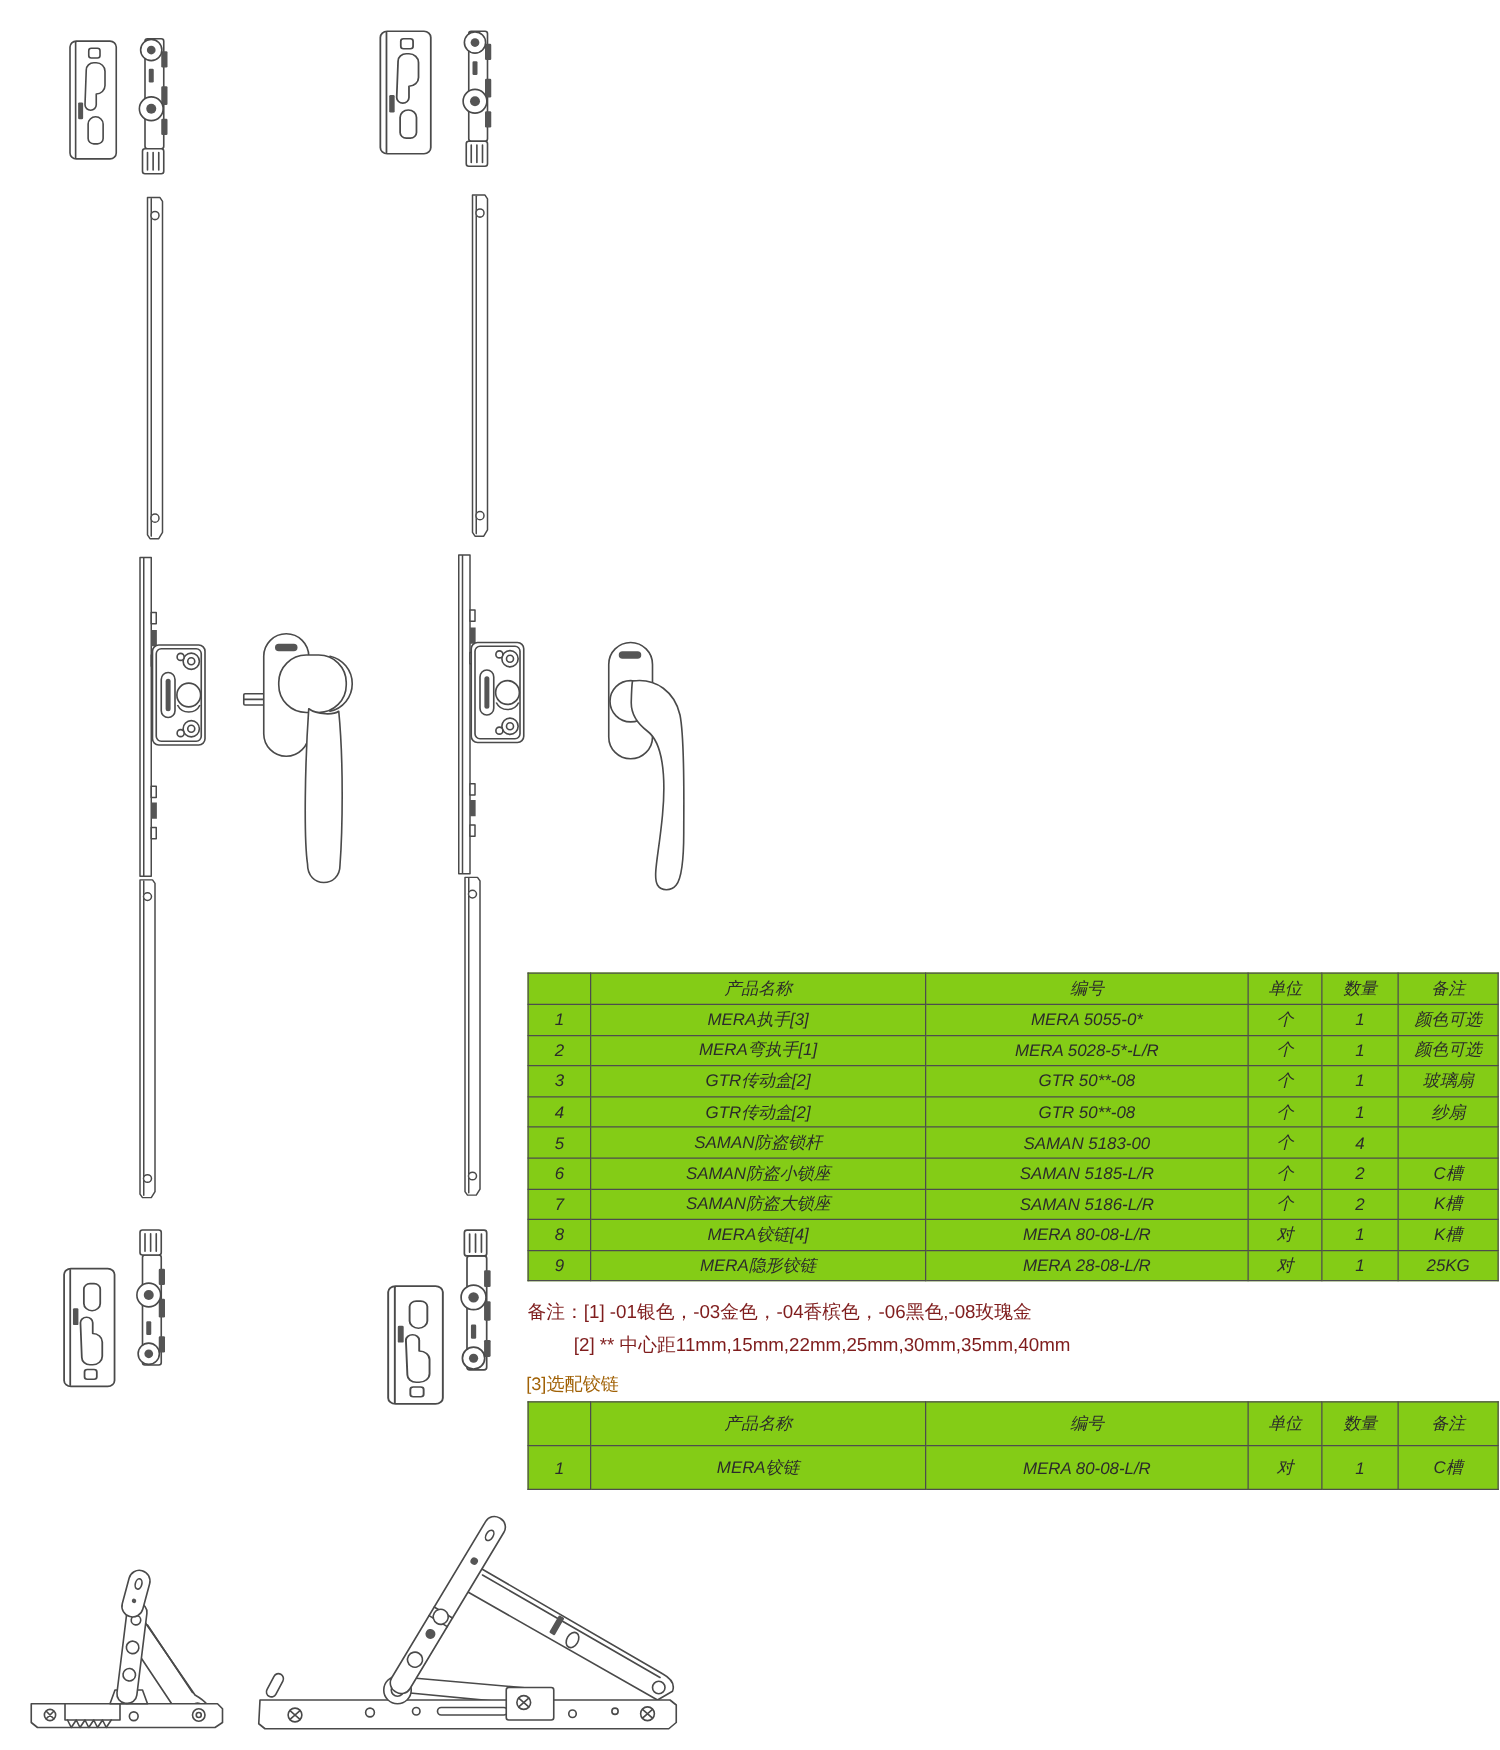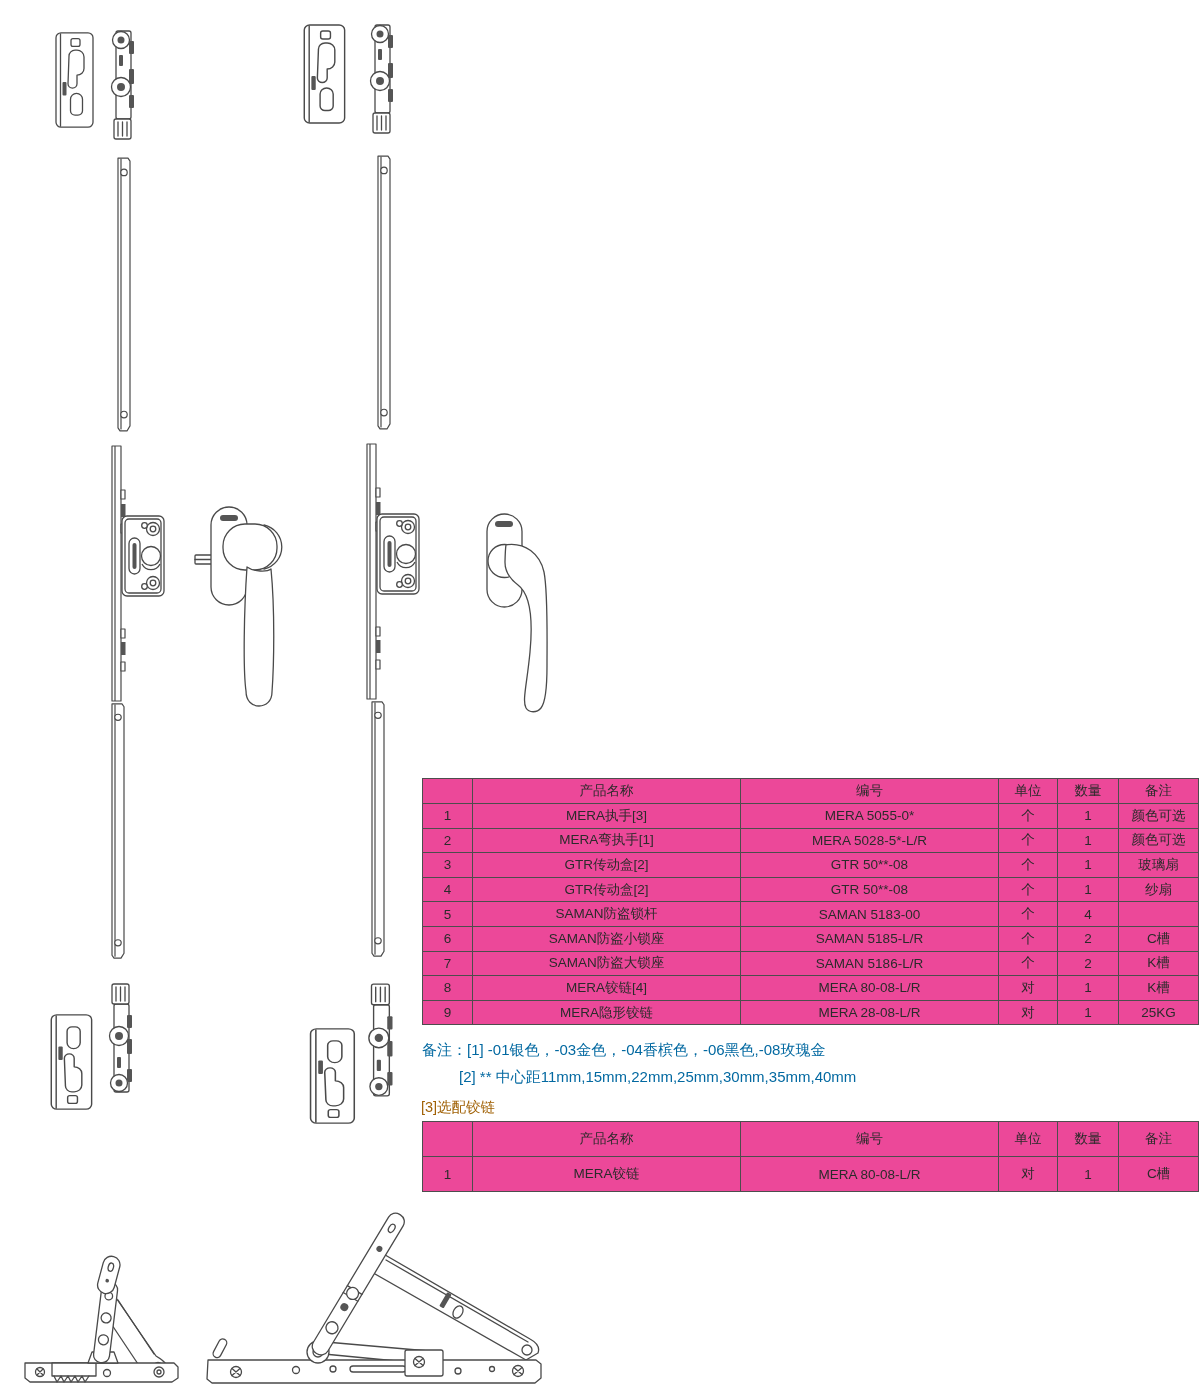--- a/index.html
+++ b/index.html
@@ -1,28 +1,28 @@
 <!DOCTYPE html>
 <html><head>
 <meta charset="utf-8">
 <style>
   html,body{margin:0;padding:0;background:#fff;}
   .sheet{position:relative;width:1200px;height:1400px;background:#fff;overflow:hidden;
          font-family:"Liberation Sans","DejaVu Sans",sans-serif;color:#262626;}
   .part{position:absolute;}
   .flip{transform:scaleY(-1);}
   
-  table.spec{position:absolute;border-collapse:collapse;table-layout:fixed;background:#ec4899;}
+  table.spec{position:absolute;border-collapse:collapse;table-layout:fixed;background:#84cc16;font-style:italic;}
   table.spec th,table.spec td{border:1px solid #4d4d4d;text-align:center;vertical-align:middle;
       font-weight:normal;padding:0;font-size:13.5px;color:#2b2b2b;overflow:hidden;white-space:nowrap;}
   #t1 th{height:24px;} #t1 td{height:23.6px;}
   #t2 th{height:34px;} #t2 td{height:34px;}
   td.c-r{font-size:9px;color:#333;}
   
-  .notes{position:absolute;left:422px;top:1036px;font-size:15px;line-height:27px;color:#0369a1;}
+  .notes{position:absolute;left:422px;top:1036px;font-size:15px;line-height:27px;color:#7f1d1d;}
   .note-row{white-space:nowrap;}
   .note-indent{padding-left:37px;}
   .sec-label{position:absolute;left:421px;top:1098px;font-size:14.5px;color:#a16207;}
   .hidden-defs{position:absolute;width:0;height:0;overflow:hidden;}
 </style>
 </head>
 <body>
 
 <div class="sheet">
 

